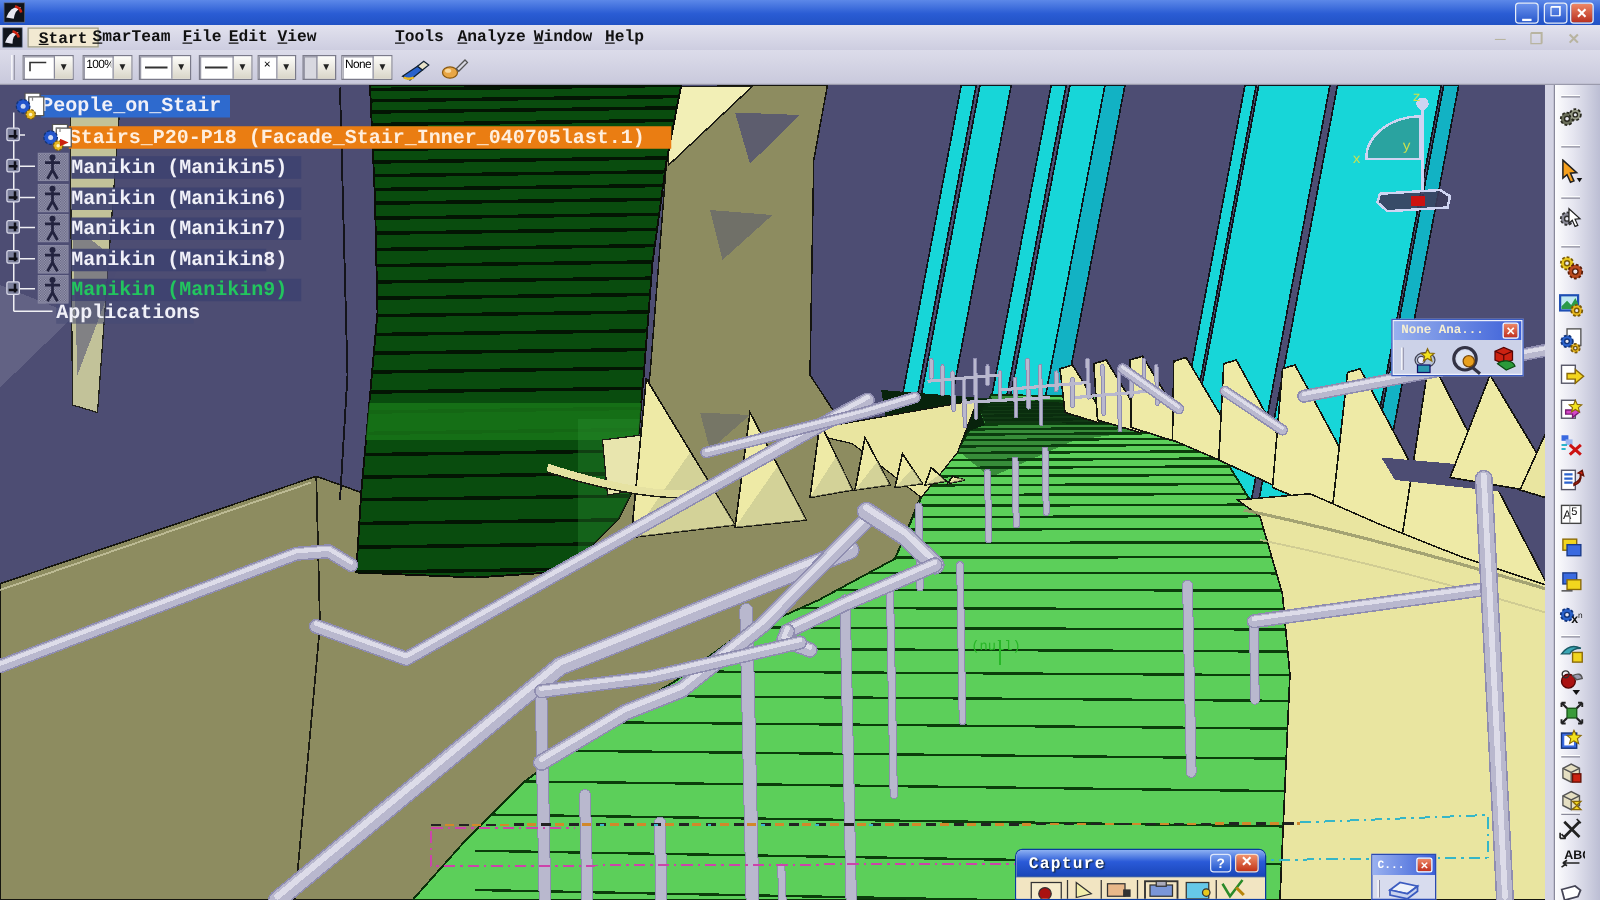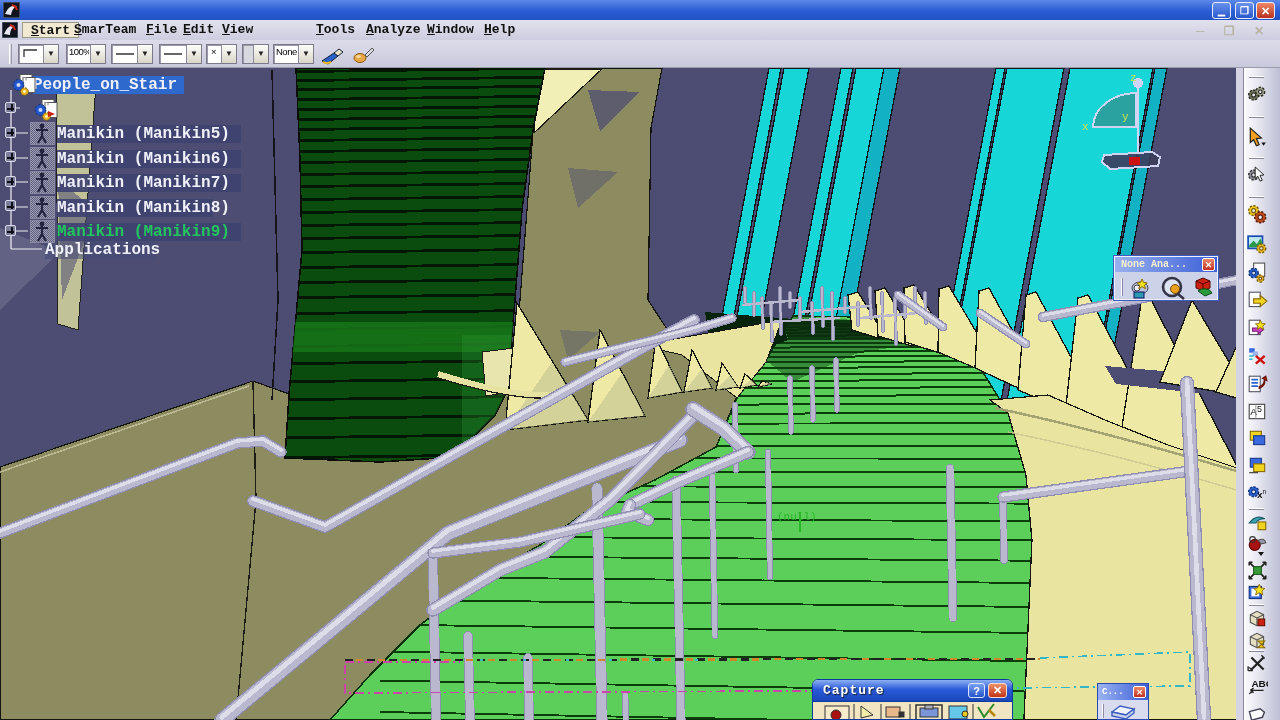--- a/index.html
+++ b/index.html
@@ -353,20 +353,21 @@
 <path d="M480,660 L700,660" stroke="#3ab8c8" stroke-dasharray="3 40" stroke-width="2" fill="none"></path>
 <path d="M345,662 L460,662" stroke="#cc44aa" stroke-dasharray="9 4 2 4" stroke-width="1.6" fill="none"></path>
 <path d="M1040,658 L1190,652 L1190,686 L1010,688" stroke="#35b6c8" stroke-dasharray="9 4 2 4" stroke-width="1.6" fill="none"></path>
 <path d="M1010,690 L345,693 L345,662" stroke="#cc44aa" stroke-dasharray="9 4 2 4" stroke-width="1.6" fill="none"></path>
       </svg>
   <div style="position:absolute;left:0;top:0;width:600px;height:260px;">
         <svg style="position:absolute;left:0;top:0" width="70" height="200" viewBox="0 0 70 200">
           <path d="M11,22 L11,181 M11,40 L20,40 M11,65 L28,65 M11,90 L28,90 M11,114 L28,114 M11,139 L28,139 M11,163 L28,163 M11,181 L42,181" stroke="#f0f0f4" stroke-width="1.2" fill="none"></path>
         </svg>
 <div style="position:absolute;left:33px;top:8px;width:151px;height:18px;background:#2e6ace;font:bold 16px 'Liberation Mono',monospace;letter-spacing:0px;color:#f0f0f8;line-height:18px;white-space:nowrap;overflow:visible;">People_on_Stair</div>
+<div style="position:absolute;left:55px;top:33px;width:482px;height:18px;background:#ea7d12;font:bold 16px 'Liberation Mono',monospace;letter-spacing:0px;color:#ffeedd;line-height:18px;white-space:nowrap;overflow:visible;">Stairs_P20-P18 (Facade_Stair_Inner_040705last.1)</div>
 <div style="position:absolute;left:57px;top:57.0px;width:184px;height:18px;background:rgba(62,66,112,0.92);font:bold 16px 'Liberation Mono',monospace;letter-spacing:0px;color:#f0f0f8;line-height:18px;white-space:nowrap;overflow:visible;">Manikin (Manikin5)</div>
 <div style="position:absolute;left:57px;top:81.5px;width:184px;height:18px;background:rgba(62,66,112,0.92);font:bold 16px 'Liberation Mono',monospace;letter-spacing:0px;color:#f0f0f8;line-height:18px;white-space:nowrap;overflow:visible;">Manikin (Manikin6)</div>
 <div style="position:absolute;left:57px;top:106.0px;width:184px;height:18px;background:rgba(62,66,112,0.92);font:bold 16px 'Liberation Mono',monospace;letter-spacing:0px;color:#f0f0f8;line-height:18px;white-space:nowrap;overflow:visible;">Manikin (Manikin7)</div>
 <div style="position:absolute;left:57px;top:130.5px;width:156px;height:18px;background:rgba(62,66,112,0.92);font:bold 16px 'Liberation Mono',monospace;letter-spacing:0px;color:#f0f0f8;line-height:18px;white-space:nowrap;overflow:visible;">Manikin (Manikin8)</div>
 <div style="position:absolute;left:57px;top:155.0px;width:184px;height:18px;background:rgba(62,66,112,0.92);font:bold 16px 'Liberation Mono',monospace;letter-spacing:0px;color:#22c55e;line-height:18px;white-space:nowrap;overflow:visible;">Manikin (Manikin9)</div>
 <div style="position:absolute;left:45px;top:172.5px;width:110px;height:18px;background:rgba(70,74,116,0.55);font:bold 16px 'Liberation Mono',monospace;letter-spacing:0px;color:#f0f0f8;line-height:18px;white-space:nowrap;overflow:visible;">Applications</div>
 <svg style="position:absolute;left:12px;top:6px" width="24" height="24" viewBox="0 0 24 24">
 <rect x="8" y="0.5" width="12" height="15" fill="#fff" stroke="#555"></rect>
 <rect x="11" y="3.5" width="12" height="15" fill="#fff" stroke="#555"></rect>
 <path d="M11,3.5 h3 v3" fill="none" stroke="#888"></path>

